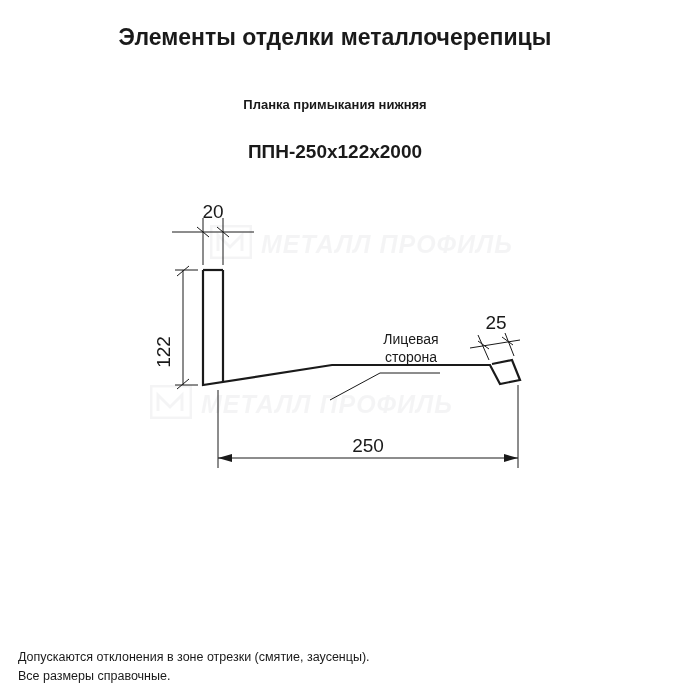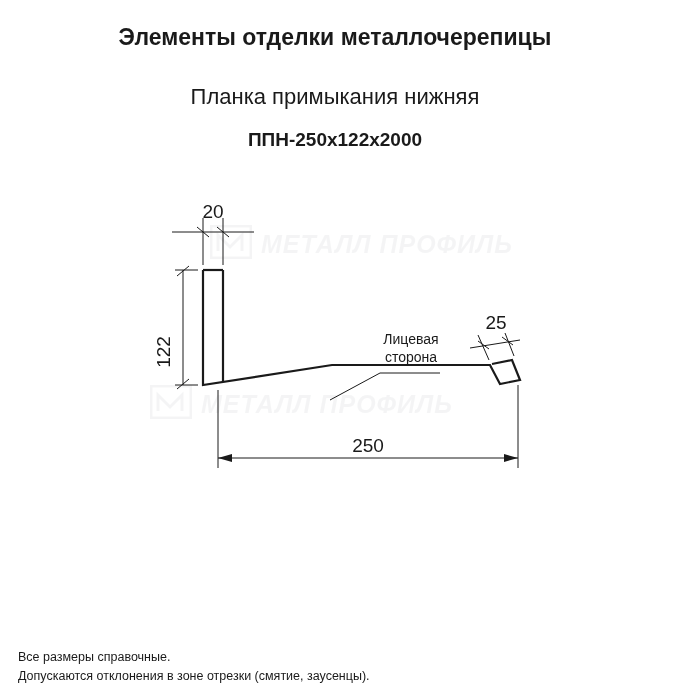--- a/index.html
+++ b/index.html
@@ -28,23 +28,23 @@
     text-align: center;
   }
   .main-title {
     font-size: 23px;
     font-weight: bold;
     letter-spacing: 0px;
     line-height: 30px;
     margin: 0;
   }
   .sub-title {
-    font-size: 22px;
-    font-weight: normal;
-    margin: 8px;
+    font-size: 13px;
+    font-weight: bold;
+    margin: 16px;
     line-height: 26px;
     padding-top: 24px;
   }
   .sub-title2 {
     font-size: 19px;
     font-weight: bold;
     margin: 12px;
     line-height: 26px;
     padding-top: 5px;
   }
@@ -193,17 +193,17 @@
         <line x1="330" y1="230" x2="380" y2="203"></line>
         <line x1="380" y1="203" x2="440" y2="203"></line>
       </g>
       <text class="facetext" x="411" y="174" text-anchor="middle">Лицевая</text>
       <text class="facetext" x="411" y="192" text-anchor="middle">сторона</text>
 
     </svg>
   </div>
 
   <div class="footer">
+    <div>Допускаются отклонения в зоне отрезки (смятие, заусенцы).</div>
     <div>Все размеры справочные.</div>
-    <div>Допускаются отклонения в зоне отрезки (смятие, заусенцы).</div>
   </div>
 
 </div>
 
 </body></html>

